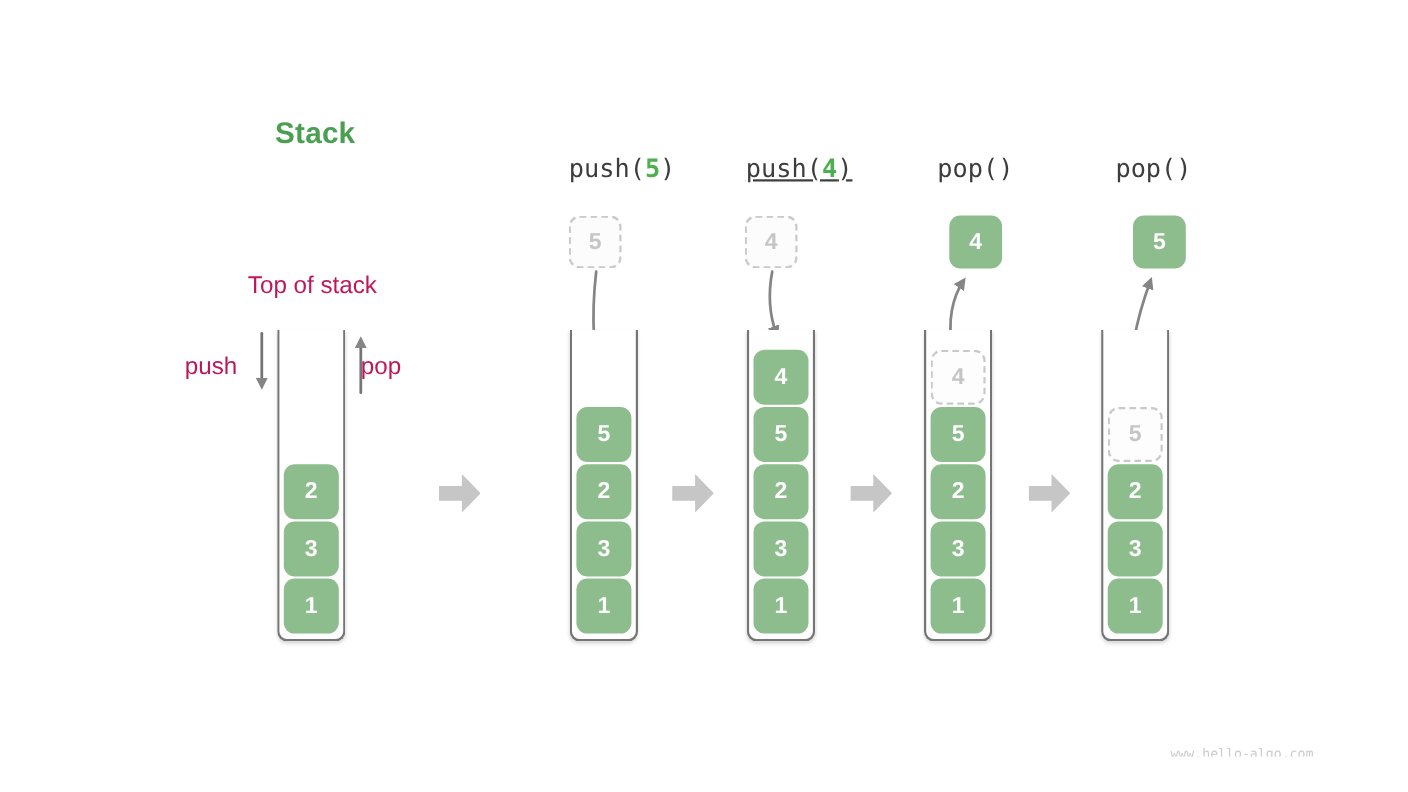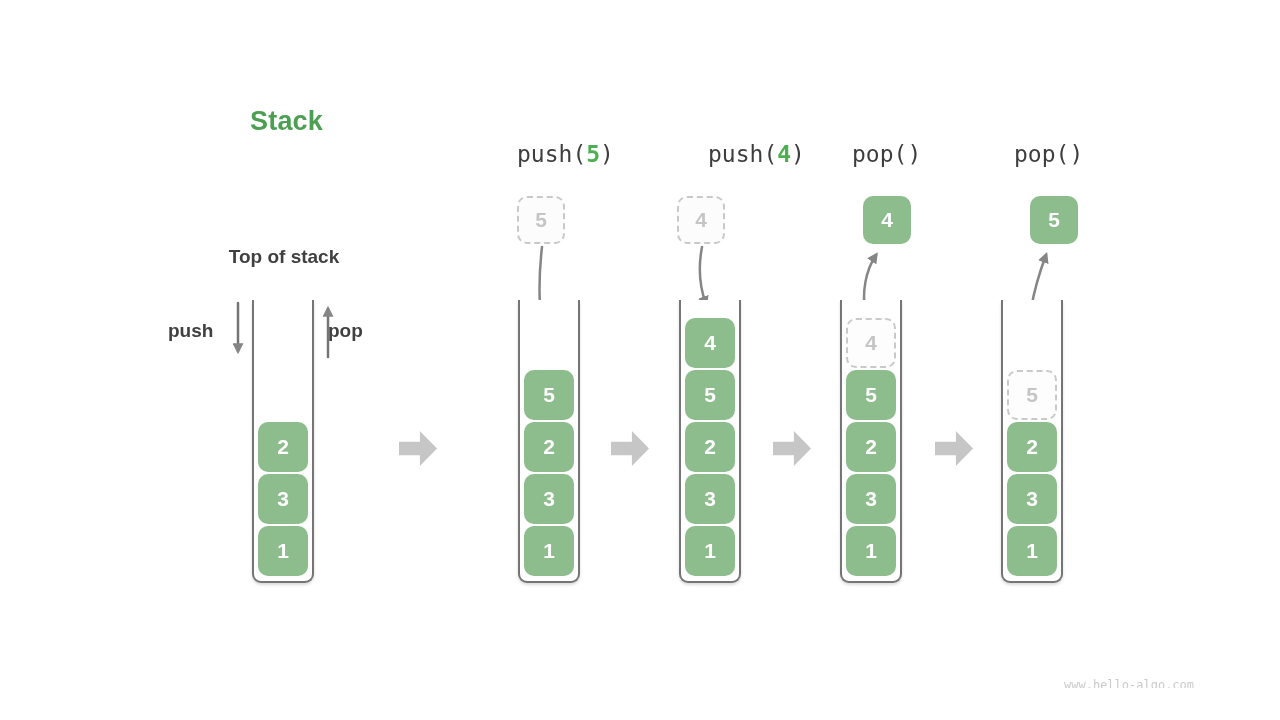--- a/index.html
+++ b/index.html
@@ -7,21 +7,21 @@
   .canvas {
     position:relative; width:1280px; height:688px; background:#ffffff;
     overflow:hidden; font-family:"Liberation Sans", sans-serif;
   }
   .arrows { position:absolute; left:0; top:0; width:1280px; height:720px; pointer-events:none; }
 
   .title {
     position:absolute; left:250px; top:106px;
     font-size:27px; font-weight:bold; color:#4a9f50; letter-spacing:0.2px;
   }
-  .label { position:absolute; font-size:19px; font-weight:bold; color:#404040; }
+  .label { position:absolute; font-size:22px; font-weight:normal; color:#be185d; }
   .top-label    { left:284px; top:246px; transform:translateX(-50%); white-space:nowrap; }
   .bottom-label { left:284px; top:614px; transform:translateX(-50%); white-space:nowrap; }
   .push-label   { left:168px; top:320px;text-align:right; }
   .pop-label    { left:328px; top:320px; }
 
   .stack-container {
     position:absolute; top:300px; width:62px; height:283px;
     border:2px solid #757575; border-top:none; border-radius:0 0 9px 9px;
     background:#ffffff; box-shadow:0 2px 3px rgba(0,0,0,0.14);
     display:flex; flex-direction:column; justify-content:flex-end; align-items:center;
@@ -52,21 +52,21 @@
     font-size:21px; font-weight:600;
   }
   .dashed-box { background:#fcfcfc; border:2px dashed #c9c9c9; color:#c5c5c5; }
   .green-box  { background:#8dbc8d; color:#ffffff; }
 
   .op-label {
     position:absolute; top:141px; white-space:nowrap;
     font-family:"DejaVu Sans Mono", monospace; font-size:23px; color:#3d3d3d;
   }
   .op-0 { left:517px;text-align:center; }
-  .op-1 { left:708px; }
+  .op-1 { left:678px;text-decoration:underline; }
   .op-2 { left:852px; }
   .op-3 { left:1014px; }
   .op-label .arg { color:#4caf50; font-weight:bold; }
 
   .block-arrow {
     position:absolute; top:431px; width:38px; height:35px; background:#c6c6c6;
     clip-path:polygon(0 31%, 55% 31%, 55% 0, 100% 50%, 55% 100%, 55% 69%, 0 69%);
   }
   .ba-0 { left:399px; } .ba-1 { left:611px; } .ba-2 { left:773px; } .ba-3 { left:935px; }
 

